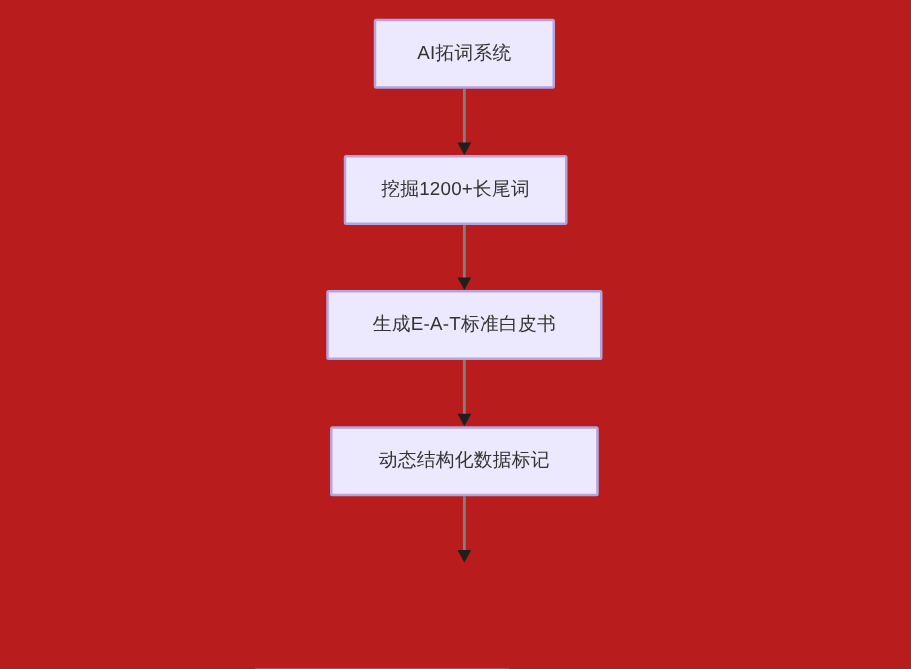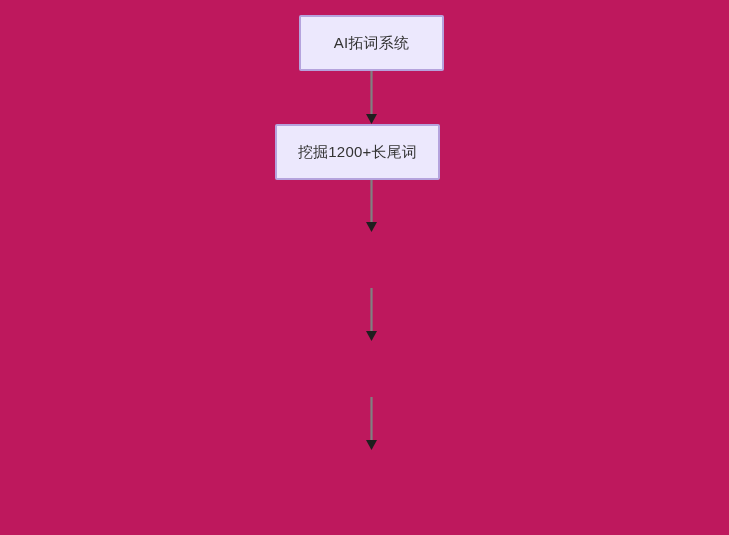--- a/index.html
+++ b/index.html
@@ -10,21 +10,21 @@
     width: 729px;
     height: 535px;
     background: #f8f8f8;
     font-family: "Liberation Sans", "DejaVu Sans", sans-serif;
     overflow: hidden;
   }
   #flowchart-canvas {
     position: relative;
     width: 729px;
     height: 535px;
-    background: #be185d;
+    background: #b91c1c;
   }
   .node {
     position: absolute;
     box-sizing: border-box;
     background: #ece8fd;
     border: 2px solid #b5a3dd;
     border-radius: 2px;
     display: flex;
     align-items: center;
     justify-content: center;
@@ -75,20 +75,26 @@
     <g>
       <line class="edge-line" x1="371.5" y1="397" x2="371.5" y2="442"></line>
       <polygon class="edge-head" points="366,440 377,440 371.5,450"></polygon>
     </g>
   </svg>
 
   <div class="node" style="left:299px; top:15px; width:145px; height:56px;">
     <span class="node-label">AI拓词系统</span>
   </div>
 
-  <div class="node" style="left:275px; top:124px; width:165px; height:56px;">
+  <div class="node" style="left:275px; top:124px; width:179px; height:56px;">
     <span class="node-label">挖掘1200+长尾词</span>
   </div>
 
+  <div class="node" style="left:261px; top:232px; width:221px; height:56px;">
+    <span class="node-label">生成E-A-T标准白皮书</span>
+  </div>
 
+  <div class="node" style="left:264px; top:341px; width:215px; height:56px;">
+    <span class="node-label">动态结构化数据标记</span>
+  </div>
 
 
 </div>
 
 </body></html>

